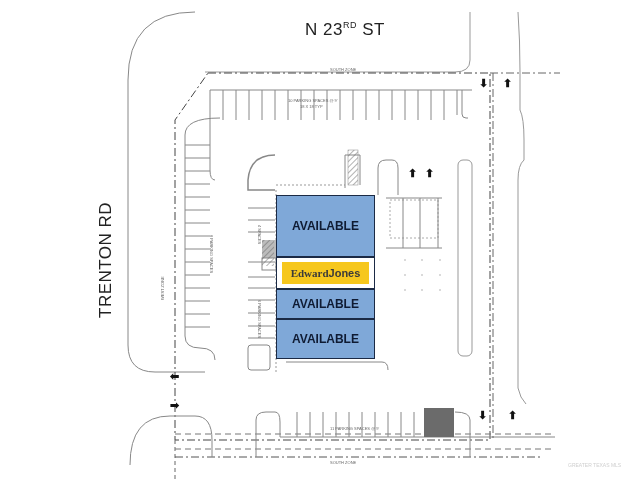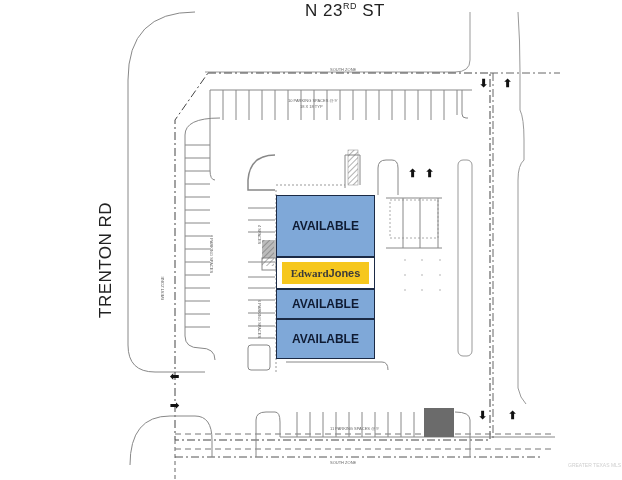--- a/index.html
+++ b/index.html
@@ -1,20 +1,20 @@
 <!DOCTYPE html>
 <html><head>
 <meta charset="utf-8">
 <style>
   html,body{margin:0;padding:0;background:#ffffff;}
   body{width:622px;height:480px;position:relative;overflow:hidden;font-family:"Liberation Sans",sans-serif;}
   svg.plan{position:absolute;left:0;top:0;}
   .street{position:absolute;font-family:"Liberation Sans",sans-serif;color:#222;font-size:17px;letter-spacing:0.5px;}
   .street sup{font-size:9px;vertical-align:7px;}
-  .street-n23{left:305px;top:1px;}
+  .street-n23{left:305px;top:20px;}
   .street-trenton{left:96px;top:318px;transform:rotate(-90deg);transform-origin:0 0;white-space:nowrap;}
   .suite{position:absolute;left:276px;width:99px;background:#7fa8d8;border:1px solid #1b2a45;box-sizing:border-box;display:flex;align-items:center;justify-content:center;font-weight:bold;font-size:12px;color:#0f1b33;}
   .suite-1{top:195px;height:62px;}
   .suite-ej{top:257px;height:32px;background:#ffffff;}
   .suite-2{top:289px;height:30px;}
   .suite-3{top:319px;height:40px;}
   .ej-logo{background:#f6c71d;padding:5px 9px;font-family:"Liberation Serif",serif;font-size:11px;color:#3a3a3a;}
   .ej-logo b{font-family:"Liberation Sans",sans-serif;font-weight:bold;}
   .tiny{position:absolute;font-size:4px;color:#666;white-space:nowrap;}
   .arrow{position:absolute;font-size:11px;font-weight:bold;color:#111;line-height:1;}

